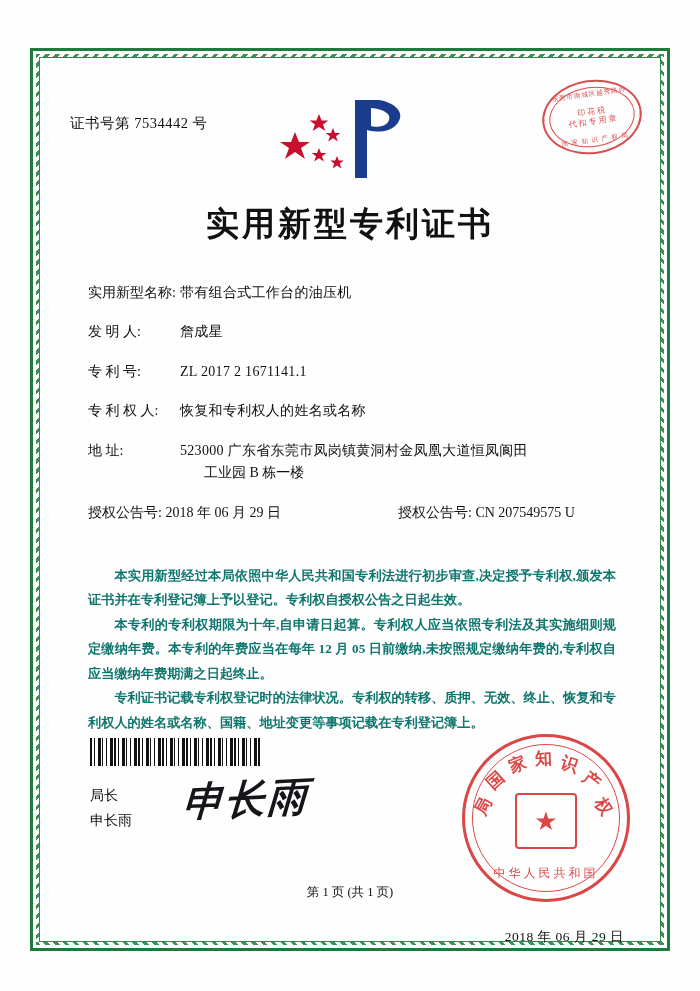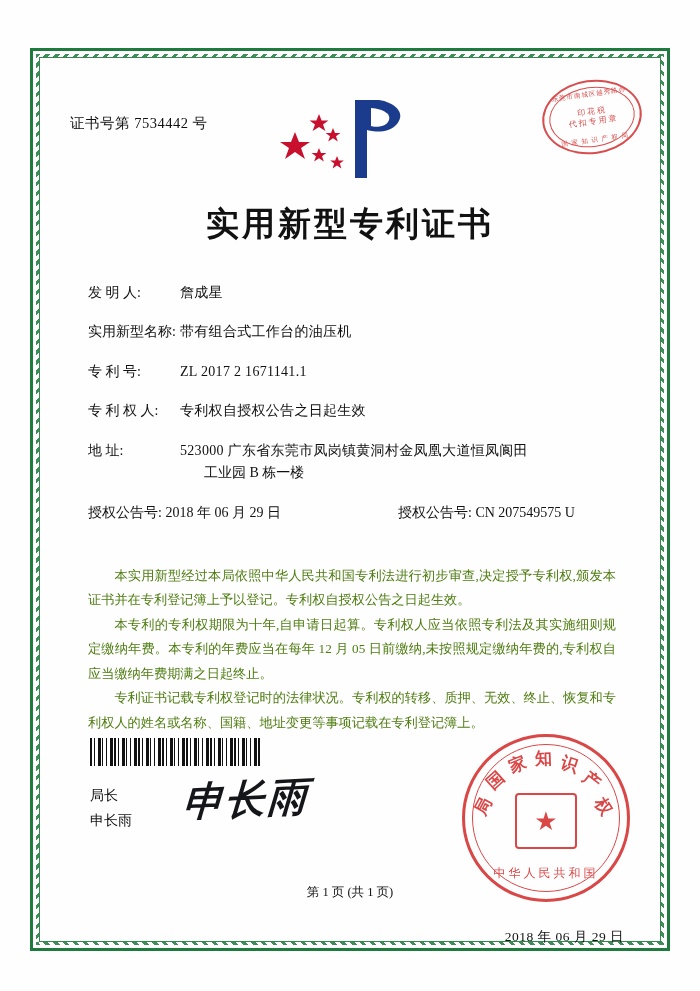--- a/index.html
+++ b/index.html
@@ -161,22 +161,23 @@
   .grant-row .left { position: absolute; left: 0; }
   .grant-row .right { position: absolute; left: 310px; }
 
   .paras {
     position: absolute;
     left: 40px;
     right: 36px;
     top: 498px;
     font-size: 13.2px;
     line-height: 1.85;
-    color: #4d7c0f;
+    color: #0f766e;
     text-align: justify;
+    font-weight: bold;
   }
   .paras p { margin: 0 0 0 0; text-indent: 2em; }
 
   
   .barcode {
     position: absolute;
     left: 42px;
     top: 672px;
     width: 172px;
     height: 28px;
@@ -302,30 +303,30 @@
       <div class="in"></div>
       <div class="arc-top">东莞市南城区越秀路办</div>
       <div class="mid">印 花 税<br>代 扣 专 用 章</div>
       <div class="arc-bot">国 家 知 识 产 权 局</div>
     </div>
 
     <div class="doc-title">实用新型专利证书</div>
 
     <div class="fields">
       <div class="field">
+        <span class="lbl">实用新型名称:</span><span class="val">带有组合式工作台的油压机</span>
+      </div>
+      <div class="field">
         <span class="lbl">发 明 人:</span><span class="val">詹成星</span>
-      </div>
-      <div class="field">
-        <span class="lbl">实用新型名称:</span><span class="val">带有组合式工作台的油压机</span>
       </div>
       <div class="field">
         <span class="lbl">专 利 号:</span><span class="val">ZL 2017 2 1671141.1</span>
       </div>
       <div class="field">
-        <span class="lbl">专 利 权 人:</span><span class="val">专利权自授权公告之日起生效</span>
+        <span class="lbl">专 利 权 人:</span><span class="val">恢复和专利权人的姓名或名称</span>
       </div>
       <div class="field addr">
         <span class="lbl">地 址:</span><span class="val">523000  广东省东莞市凤岗镇黄洞村金凤凰大道恒凤阆田</span>
         <div style="margin-left:116px;margin-top:4px;">工业园 B 栋一楼</div>
       </div>
 
       <div class="grant-row">
         <span class="left">
           <span>授权公告号:</span>
           <span>2018 年 06 月 29 日</span>

